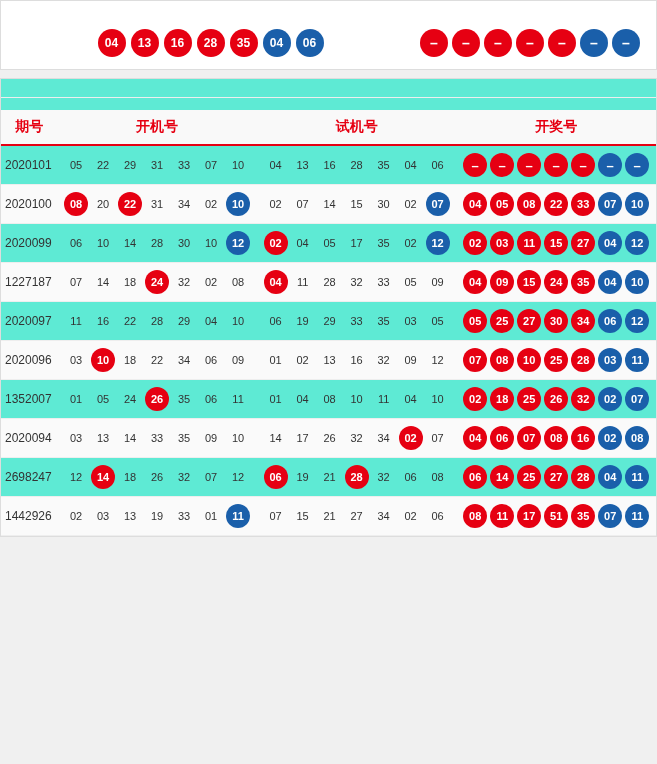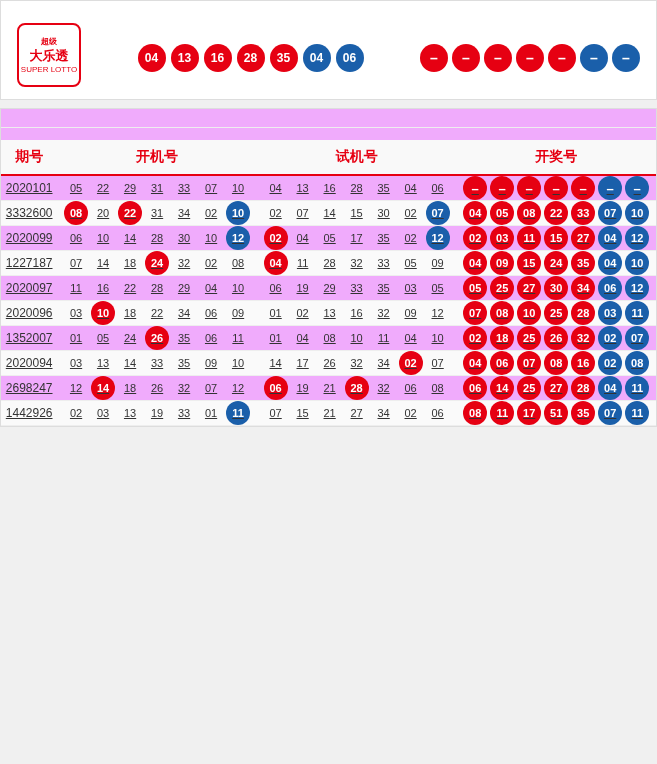--- a/index.html
+++ b/index.html
@@ -104,21 +104,21 @@
       margin-bottom: 6px;
     }
     .right-balls-row {
       display: flex;
       gap: 4px;
       justify-content: flex-end;
     }
 
     
     .bottom-section {
-      background: #f0abfc;
+      background: #5eead4;
       border: 1px solid #ddd;
       padding: 0;
     }
     .bottom-title {
       font-size: 15px;
       font-weight: bold;
       color: #333;
       padding: 10px 16px 8px;
       border-bottom: 1px solid #eee;
     }
@@ -145,26 +145,25 @@
     thead th:first-child {
       color: #e60012;
     }
     tbody tr {
       border-bottom: 1px solid #eee;
     }
     tbody tr:nth-child(even) {
       background: #fafafa;
     }
     tbody td {
-      padding: 0 4px;
-      text-align: center;
+      padding: 7px 4px;
+      text-align: left;
       color: #333;
       font-size: 12px;
       vertical-align: middle;
-      text-decoration: underline;
     }
     tbody td:first-child {
       font-size: 12px;
       color: #333;
     }
     .inline-balls {
       display: flex;
       gap: 3px;
       justify-content: center;
       flex-wrap: nowrap;
@@ -192,25 +191,20 @@
     }
   </style>
 </head>
 <body>
 
 <div class="container">
 
   <div class="top-section">
     <div class="top-title"></div>
     <div class="top-content">
-      <div class="logo-box">
-        <div class="logo-super">超级</div>
-        <div class="logo-main">大乐透</div>
-        <div class="logo-sub">SUPER LOTTO</div>
-      </div>
       <div class="center-info">
         <div class="period-label"></div>
         <div class="balls-row" id="current-balls">
             <div class="ball ball-red">04</div>
             <div class="ball ball-red">13</div>
             <div class="ball ball-red">16</div>
             <div class="ball ball-red">28</div>
             <div class="ball ball-red">35</div>
             <div class="ball ball-blue">04</div>
             <div class="ball ball-blue">06</div>
@@ -275,21 +269,21 @@
                 <div class="sm-ball sm-ball-red sm-ball-dash">–</div>
                 <div class="sm-ball sm-ball-red sm-ball-dash">–</div>
                 <div class="sm-ball sm-ball-red sm-ball-dash">–</div>
                 <div class="sm-ball sm-ball-red sm-ball-dash">–</div>
                 <div class="sm-ball sm-ball-blue sm-ball-dash-blue">–</div>
                 <div class="sm-ball sm-ball-blue sm-ball-dash-blue">–</div>
               </div>
             </td>
           </tr>
           <tr>
-            <td>3332600</td>
+            <td>2020100</td>
             <td>
               <div class="inline-balls">
                 <div class="sm-ball sm-ball-red">08</div>
                 <div class="sm-ball" style="background: transparent; color: rgb(51, 51, 51); font-weight: normal;">20</div>
                 <div class="sm-ball sm-ball-red">22</div>
                 <div class="sm-ball" style="background: transparent; color: rgb(51, 51, 51); font-weight: normal;">31</div>
                 <div class="sm-ball" style="background: transparent; color: rgb(51, 51, 51); font-weight: normal;">34</div>
                 <div class="sm-ball" style="background: transparent; color: rgb(51, 51, 51); font-weight: normal;">02</div>
                 <div class="sm-ball sm-ball-blue">10</div>
               </div>

